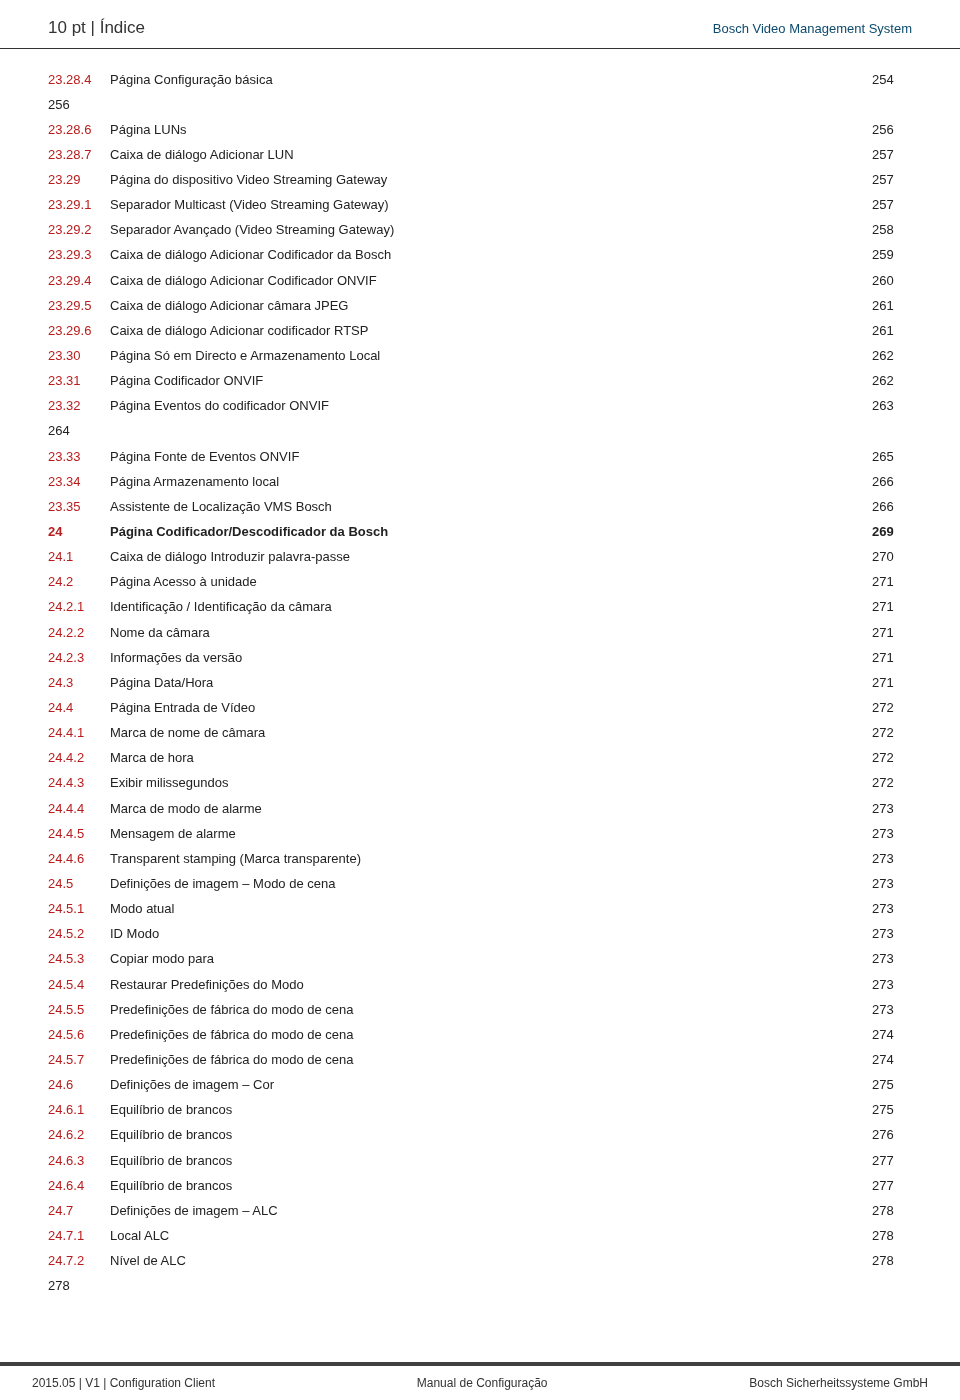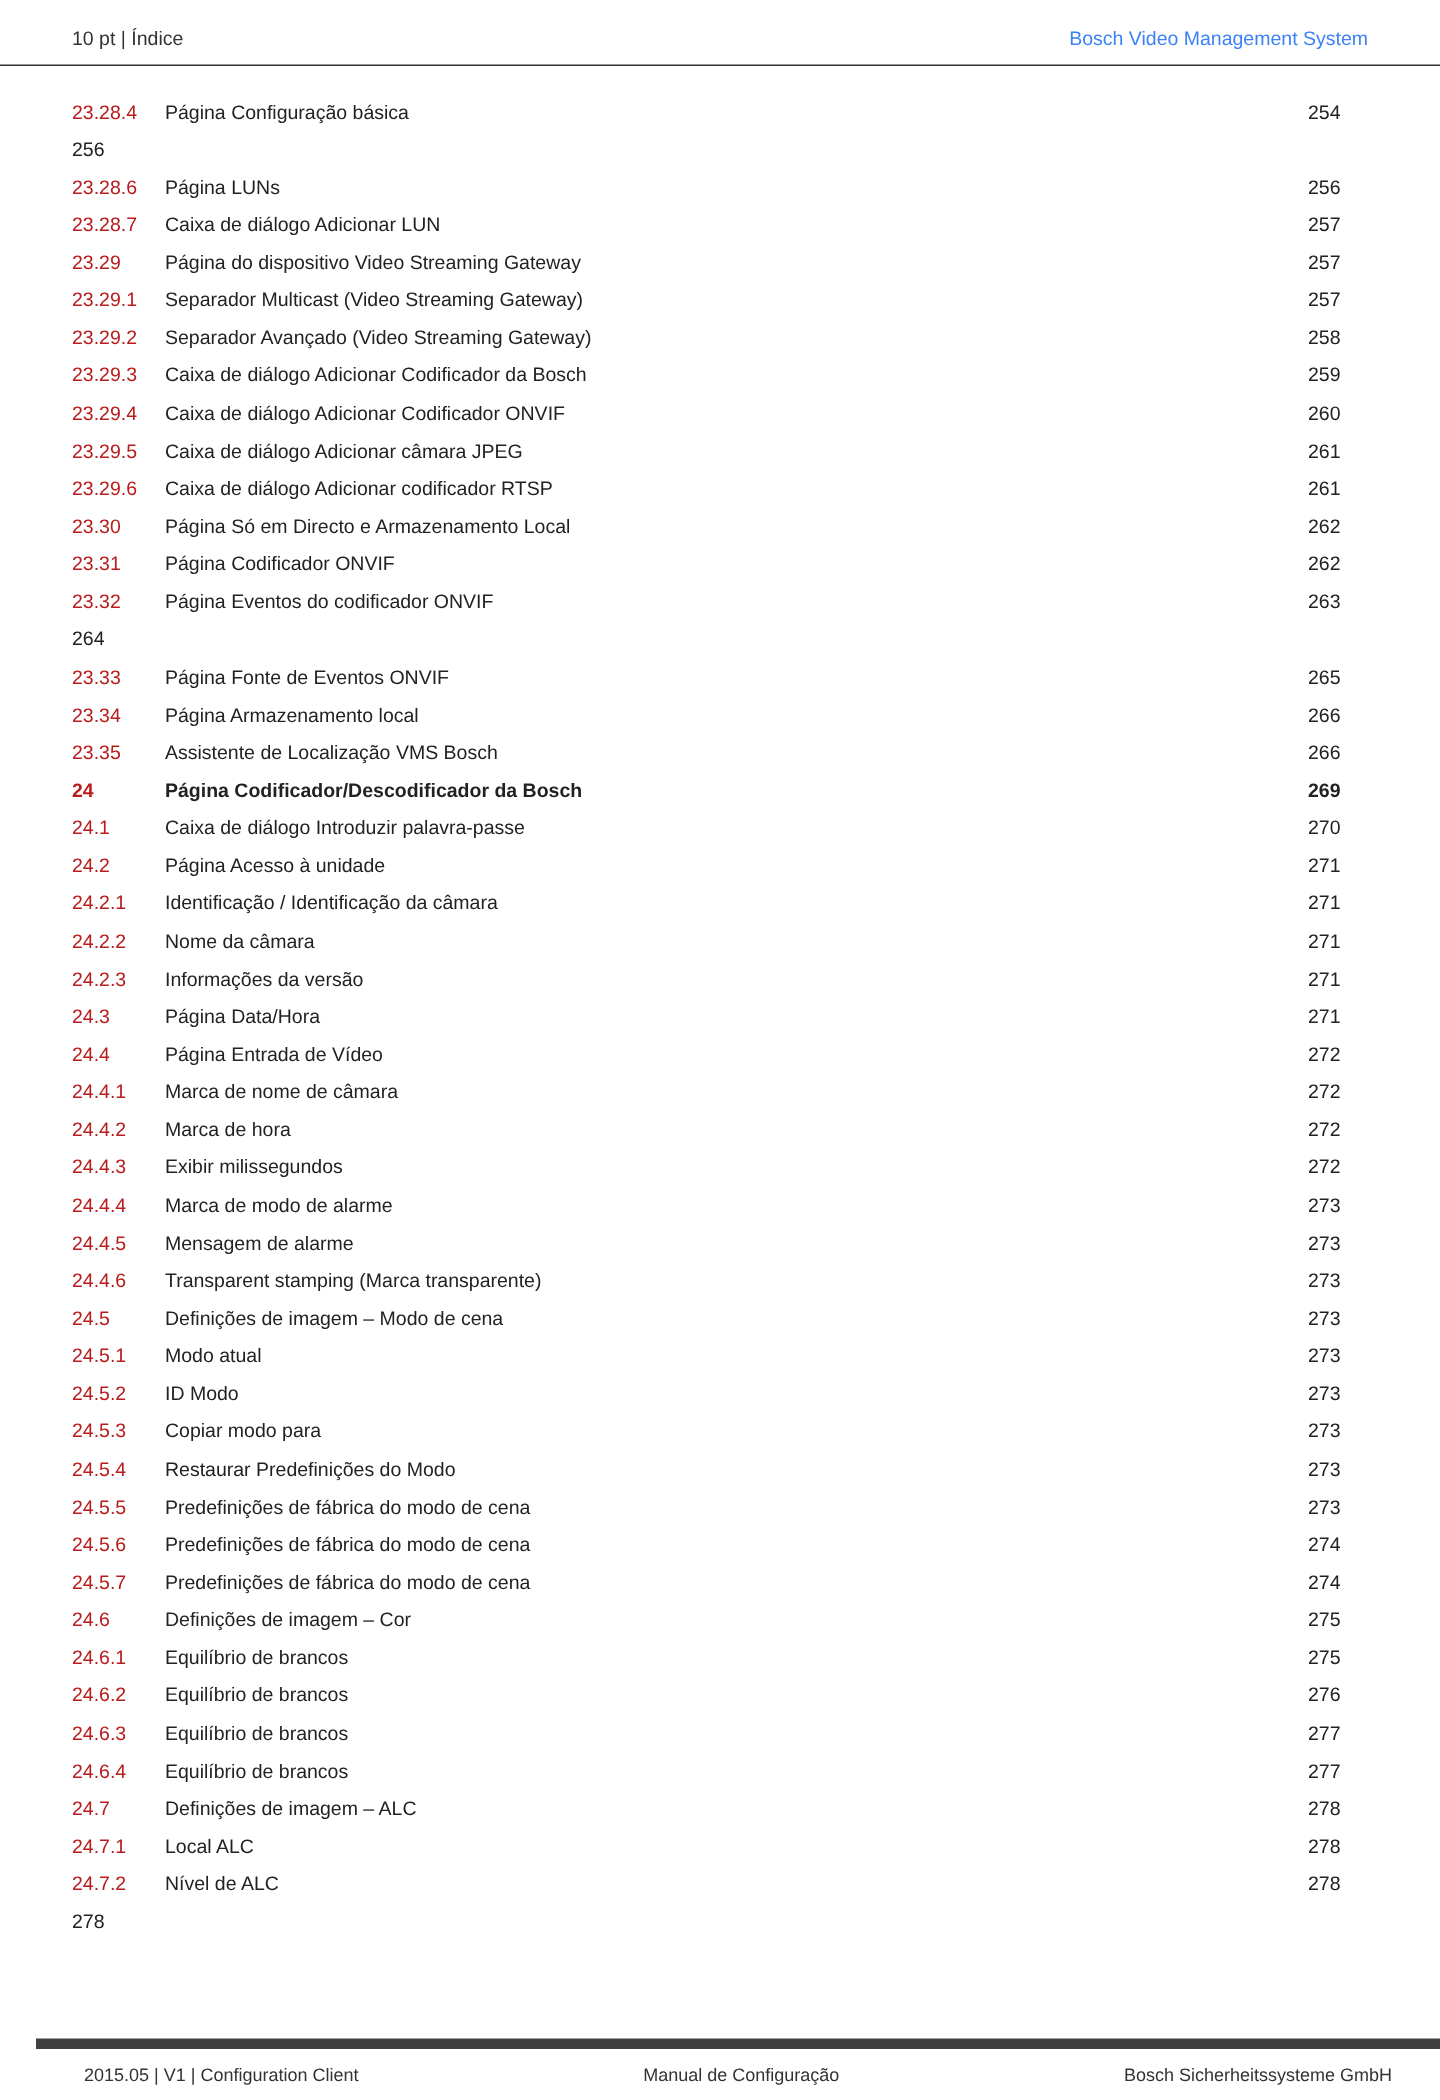--- a/index.html
+++ b/index.html
@@ -15,27 +15,27 @@
 
     .page-header {
       display: flex;
       justify-content: space-between;
       align-items: center;
       padding: 18px 48px 10px 48px;
       border-bottom: 1px solid #333;
       margin-bottom: 8px;
     }
     .page-header-left {
-      font-size: 13px;
+      font-size: 17px;
       color: #333;
       text-align: right;
     }
     .page-header-right {
       font-size: 13px;
-      color: #3b82f6;
+      color: #0c4a6e;
     }
 
     .toc-content {
       padding: 10px 48px 80px 48px;
     }
 
     .toc-row {
       display: flex;
       justify-content: space-between;
       align-items: baseline;
@@ -73,28 +73,27 @@
     .toc-row.bold-row .entry-title,
     .toc-row.bold-row .entry-page {
       font-weight: bold;
     }
 
     .page-footer {
       position: absolute;
       bottom: 0;
       left: 0;
       right: 0;
-      border-top: 7px solid #404040;
+      border-top: 4px solid #404040;
       display: flex;
       justify-content: space-between;
       align-items: center;
       padding: 10px 32px;
       font-size: 12px;
       color: #333;
-      margin-left: 24px;
     }
   </style>
 </head>
 <body>
 
 <div class="page-header">
   <span class="page-header-left">10  pt | Índice</span>
   <span class="page-header-right">Bosch Video Management System</span>
 </div>
 

